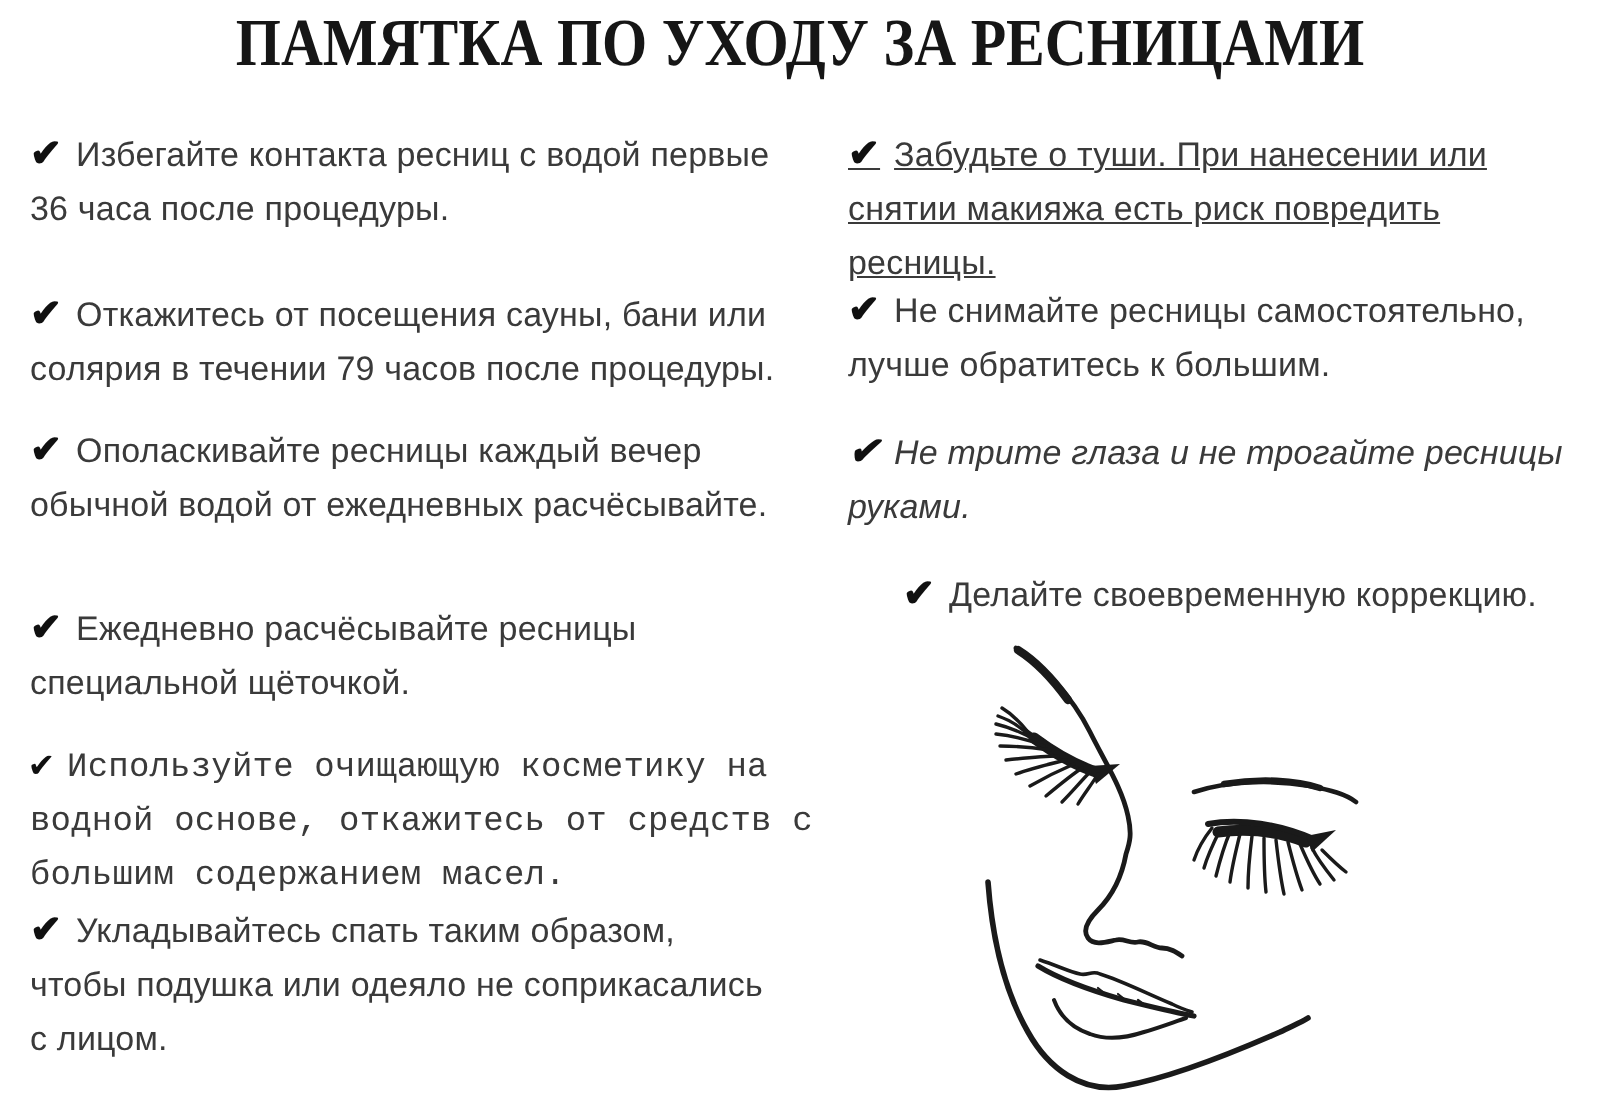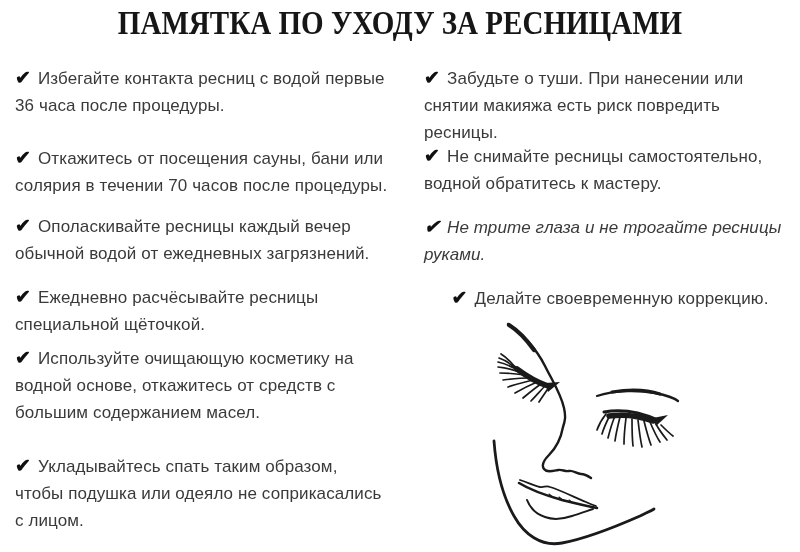--- a/index.html
+++ b/index.html
@@ -41,60 +41,60 @@
     letter-spacing: 0.1px;
   }
   .check {
     font-weight: 700;
     font-size: 19px;
     color: #101010;
     margin-right: 7px;
   }
   .tip-text { white-space: pre-line; }
   .li1 { top: 64px; }  .li2 { top: 144px; } .li3 { top: 212px; }
-  .li4 { top: 283px; } .li5 { top: 344px; } .li6 { top: 452px; }
-  .ri1 { top: 64px; }  .ri2 { top: 142px; } .ri3 { top: 213px; font-style: italic; } .ri4 { top: 284px; text-align: center; }
+  .li4 { top: 301px; } .li5 { top: 370px; font-family: Liberation Mono, monospace; } .li6 { top: 452px; }
+  .ri1 { top: 64px; text-decoration: underline; }  .ri2 { top: 142px; } .ri3 { top: 213px; font-style: italic; } .ri4 { top: 284px; text-align: center; }
   .face-art {
     position: absolute;
     left: 468px;
     top: 309px;
     width: 214px;
     height: 243px;
   }
 </style>
 </head>
 <body>
 
 <div class="page">
 
   <div class="title">ПАМЯТКА ПО УХОДУ ЗА РЕСНИЦАМИ</div>
 
   <div class="col col-left">
     <p class="item li1"><span class="check">✔</span><span class="tip-text">Избегайте контакта ресниц с водой первые
 36 часа после процедуры.</span></p>
     <p class="item li2"><span class="check">✔</span><span class="tip-text">Откажитесь от посещения сауны, бани или
-солярия в течении 70 часов после процедуры.</span></p>
+солярия в течении 79 часов после процедуры.</span></p>
     <p class="item li3"><span class="check">✔</span><span class="tip-text">Ополаскивайте ресницы каждый вечер
-обычной водой от ежедневных загрязнений.</span></p>
+обычной водой от ежедневных расчёсывайте.</span></p>
     <p class="item li4"><span class="check">✔</span><span class="tip-text">Ежедневно расчёсывайте ресницы
 специальной щёточкой.</span></p>
     <p class="item li5"><span class="check">✔</span><span class="tip-text">Используйте очищающую косметику на
 водной основе, откажитесь от средств с
 большим содержанием масел.</span></p>
     <p class="item li6"><span class="check">✔</span><span class="tip-text">Укладывайтесь спать таким образом,
 чтобы подушка или одеяло не соприкасались
 с лицом.</span></p>
   </div>
 
   <div class="col col-right">
     <p class="item ri1"><span class="check">✔</span><span class="tip-text">Забудьте о туши. При нанесении или
 снятии макияжа есть риск повредить
 ресницы.</span></p>
     <p class="item ri2"><span class="check">✔</span><span class="tip-text">Не снимайте ресницы самостоятельно,
-водной обратитесь к мастеру.</span></p>
+лучше обратитесь к большим.</span></p>
     <p class="item ri3"><span class="check">✔</span><span class="tip-text">Не трите глаза и не трогайте ресницы
 руками.</span></p>
     <p class="item ri4"><span class="check">✔</span><span class="tip-text">Делайте своевременную коррекцию.</span></p>
   </div>
 
   <svg class="face-art" viewBox="468 309 214 243" xmlns="http://www.w3.org/2000/svg" aria-hidden="true">
     <g fill="none" stroke="#1a1a1a" stroke-linecap="round" stroke-linejoin="round">
 
       <path stroke-width="2.4" d="M508,324 C520,331 536,348 545,366 C553,382 561,394 564,408
            C566,417 565,421 563,427 C561,438 556,448 549,455

